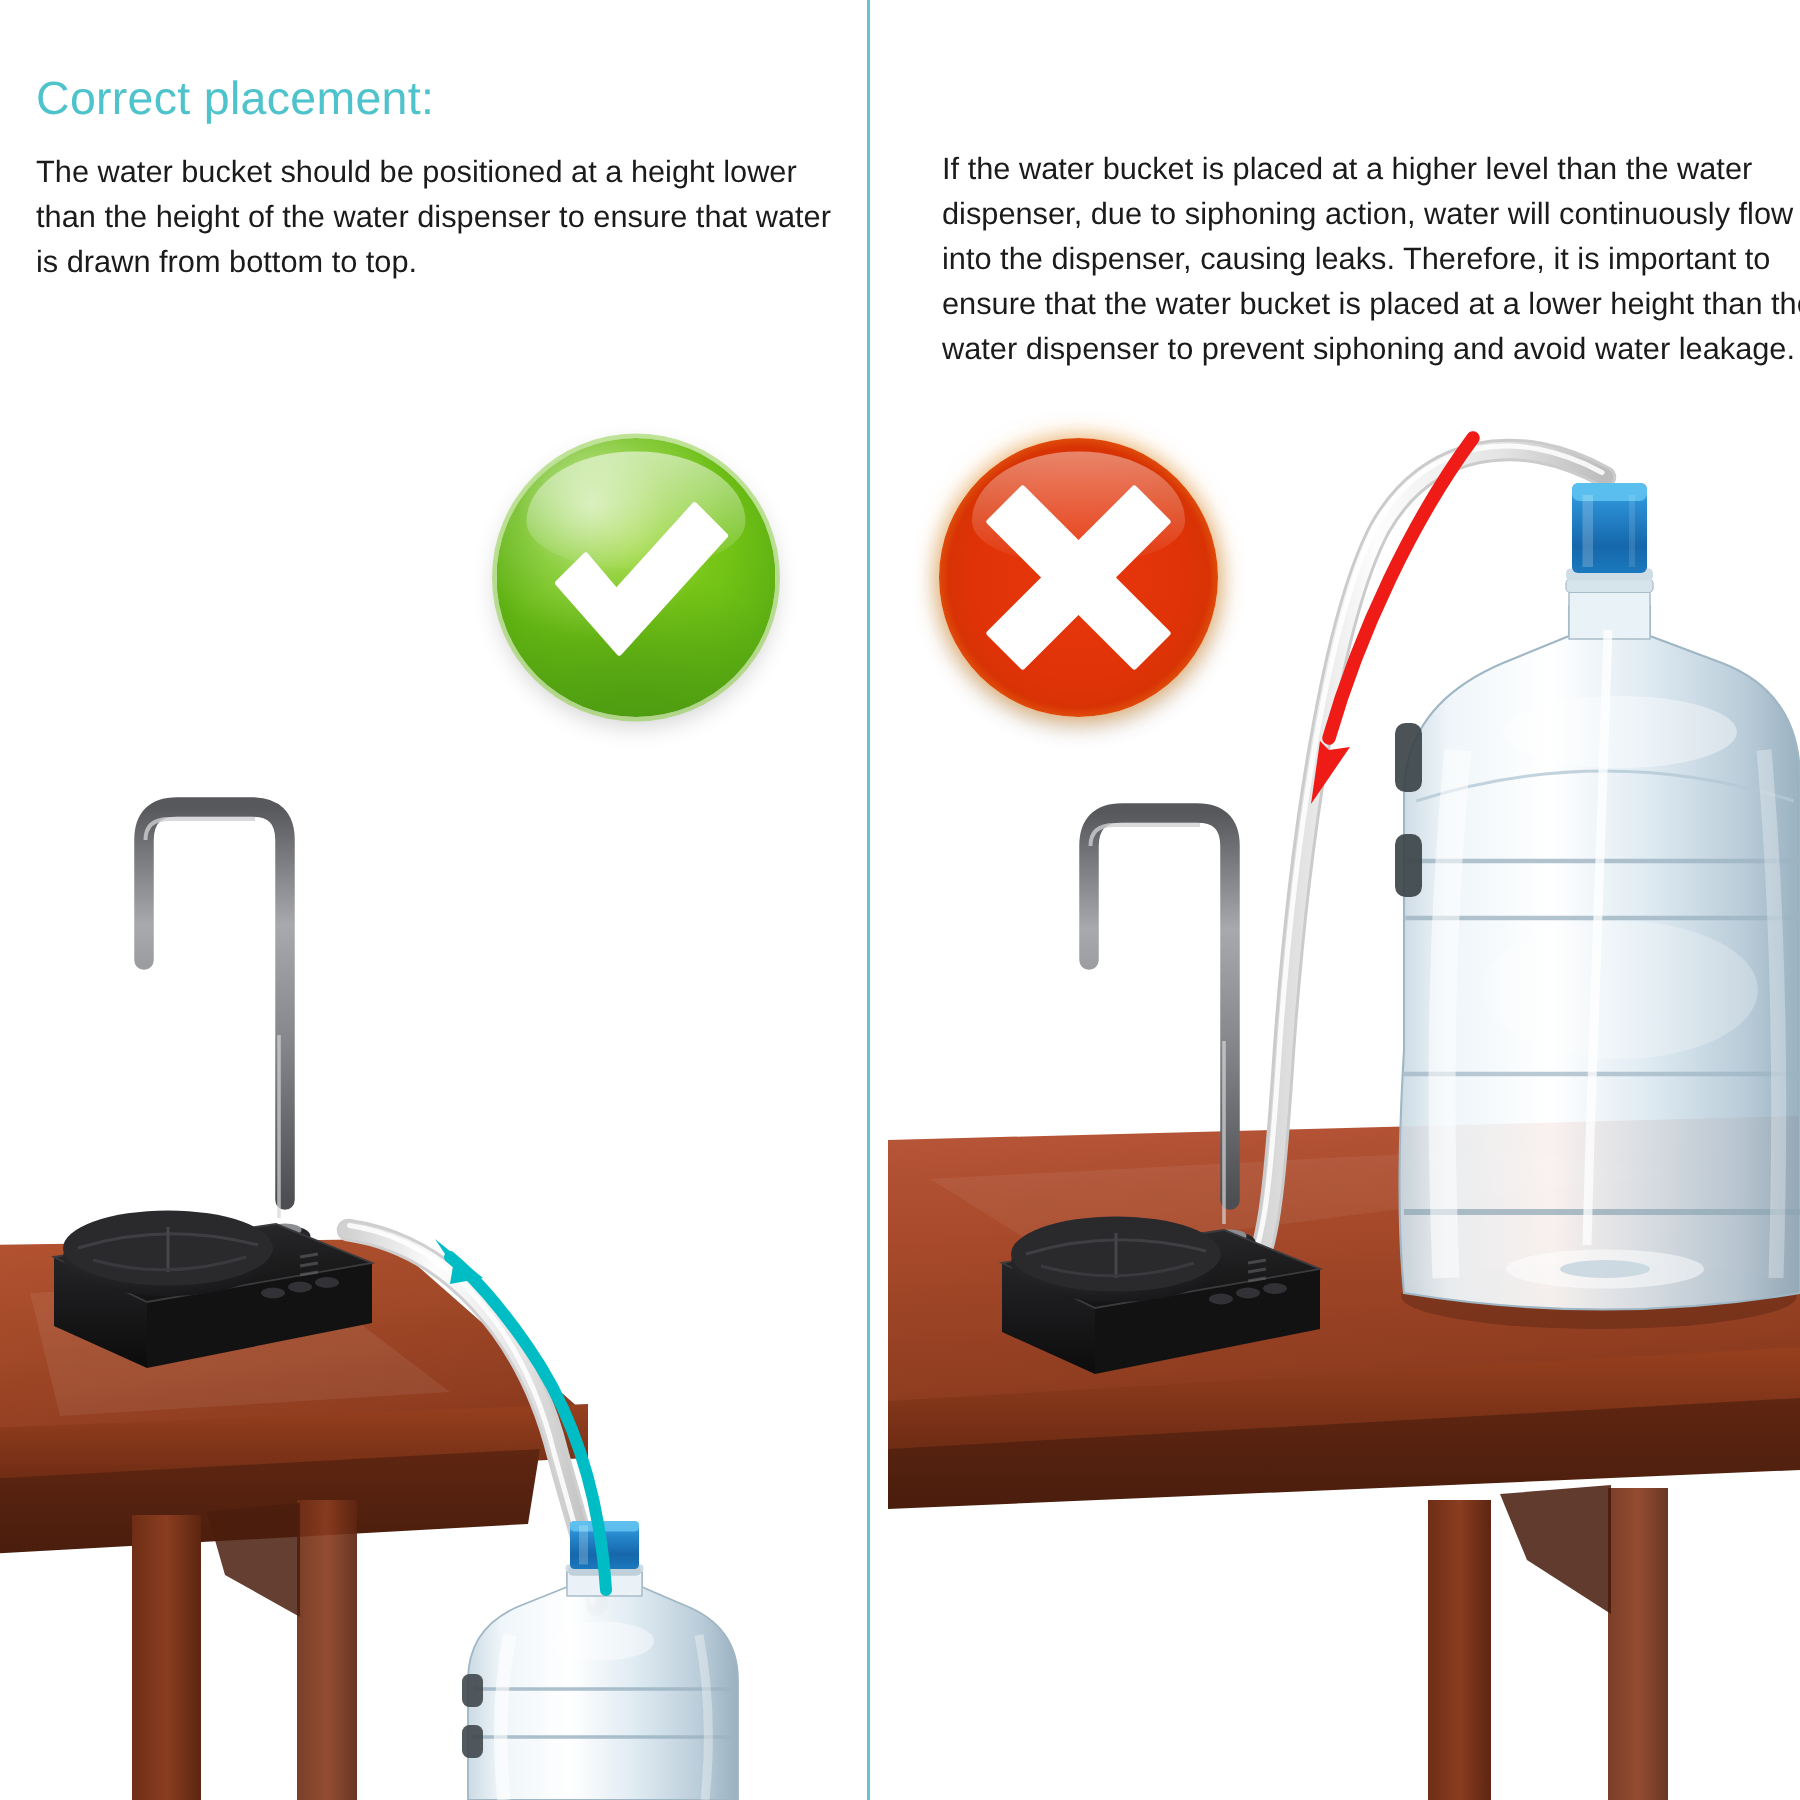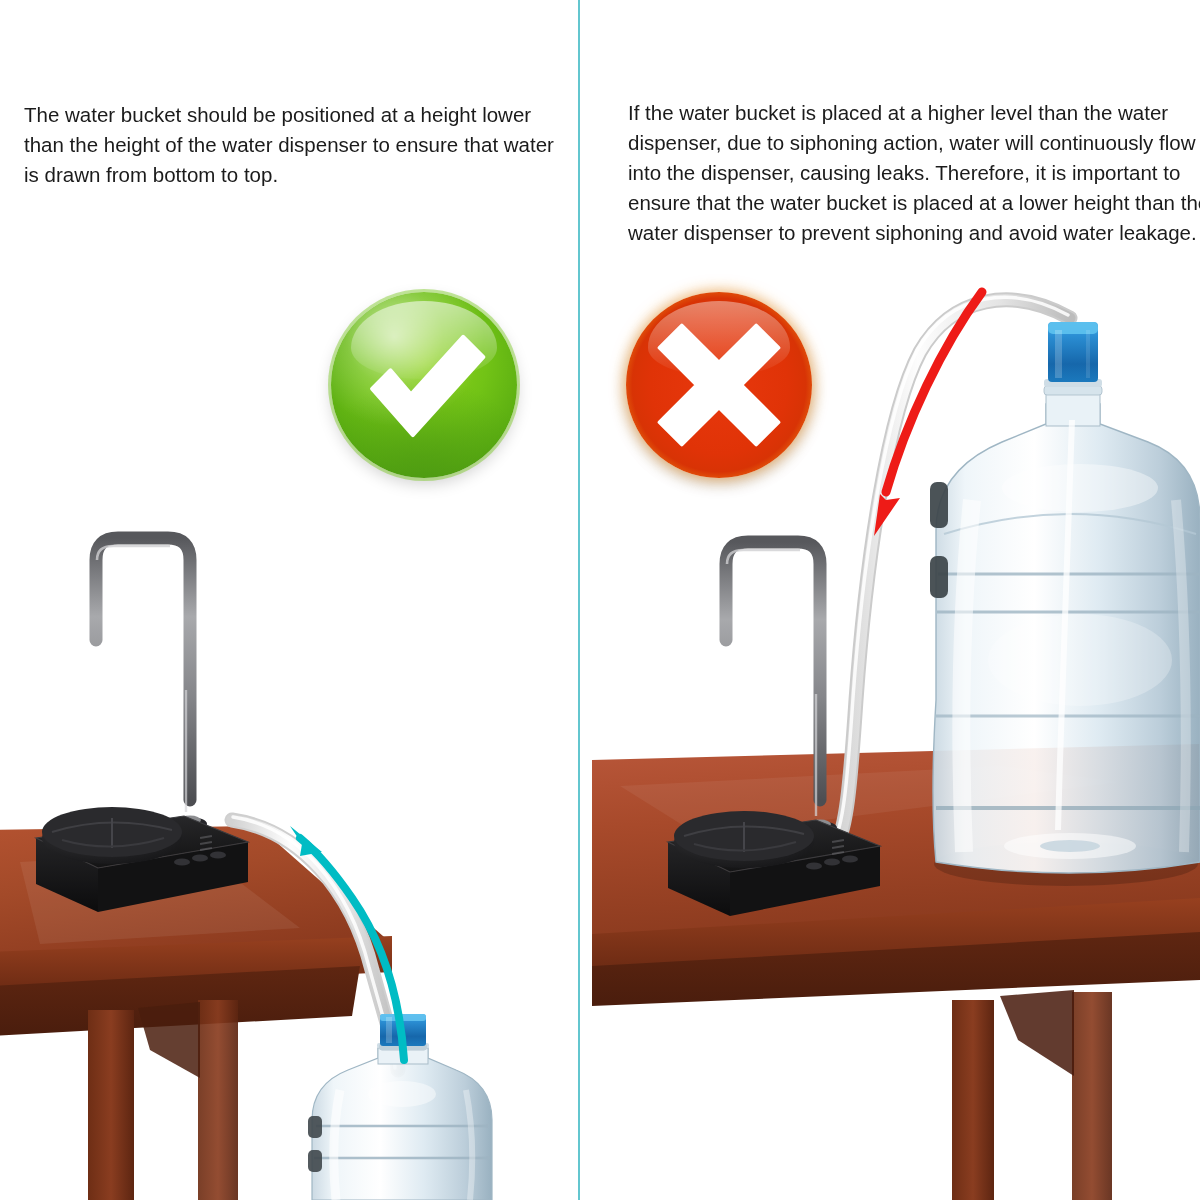--- a/index.html
+++ b/index.html
@@ -309,18 +309,19 @@
   </div>
 
   <div class="badge" id="badge-bad">
     <svg viewBox="0 0 100 100">
       <path d="M30,18 L50,38 L70,18 L82,30 L62,50 L82,70 L70,82 L50,62 L30,82 L18,70 L38,50 L18,30 Z" fill="#ffffff" stroke="#ffffff" stroke-width="2" stroke-linejoin="round"></path>
     </svg>
   </div>
 
   <div class="divider"></div>
 
+  <div class="panel-title">Correct placement:</div>
 
   <div class="body-text" id="left-text">The water bucket should be positioned at a height lower than the height of the water dispenser to ensure that water is drawn from bottom to top.</div>
 
   <div class="body-text" id="right-text">If the water bucket is placed at a higher level than the water dispenser, due to siphoning action, water will continuously flow into the dispenser, causing leaks. Therefore, it is important to ensure that the water bucket is placed at a lower height than the water dispenser to prevent siphoning and avoid water leakage.</div>
 
 </div>
 
 </body></html>

